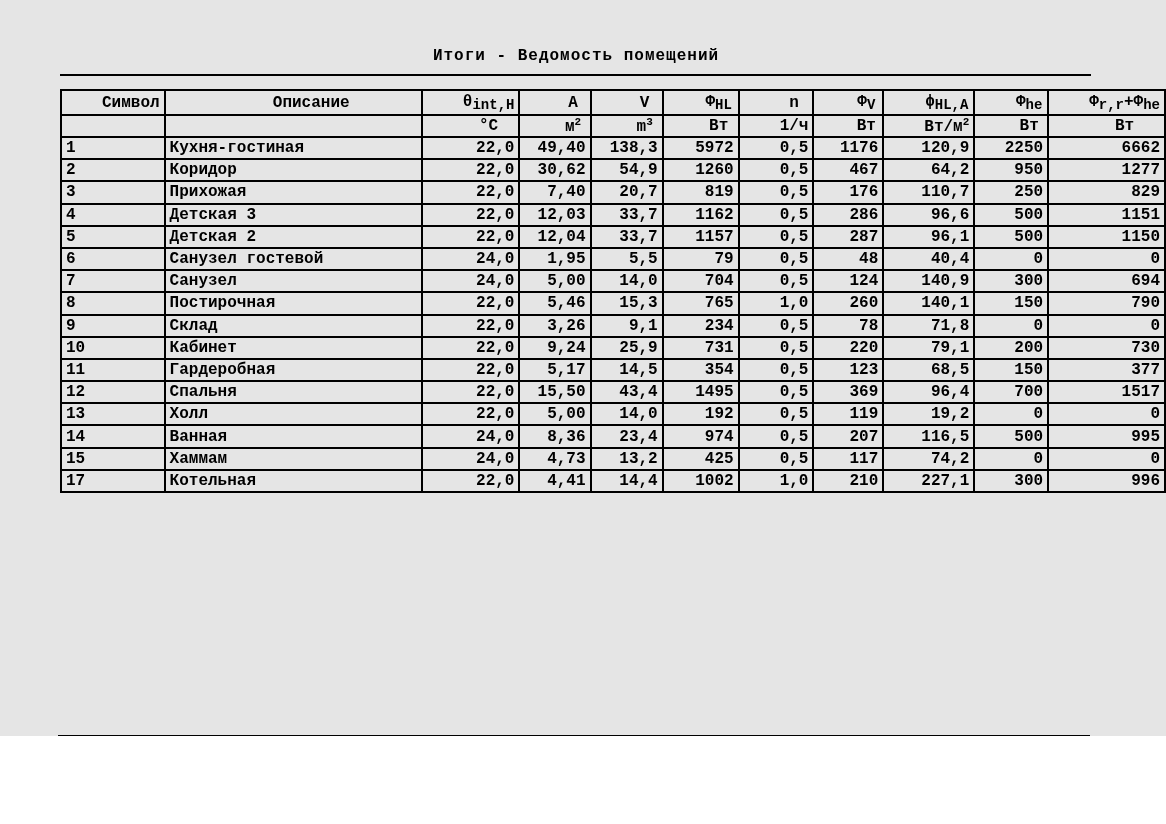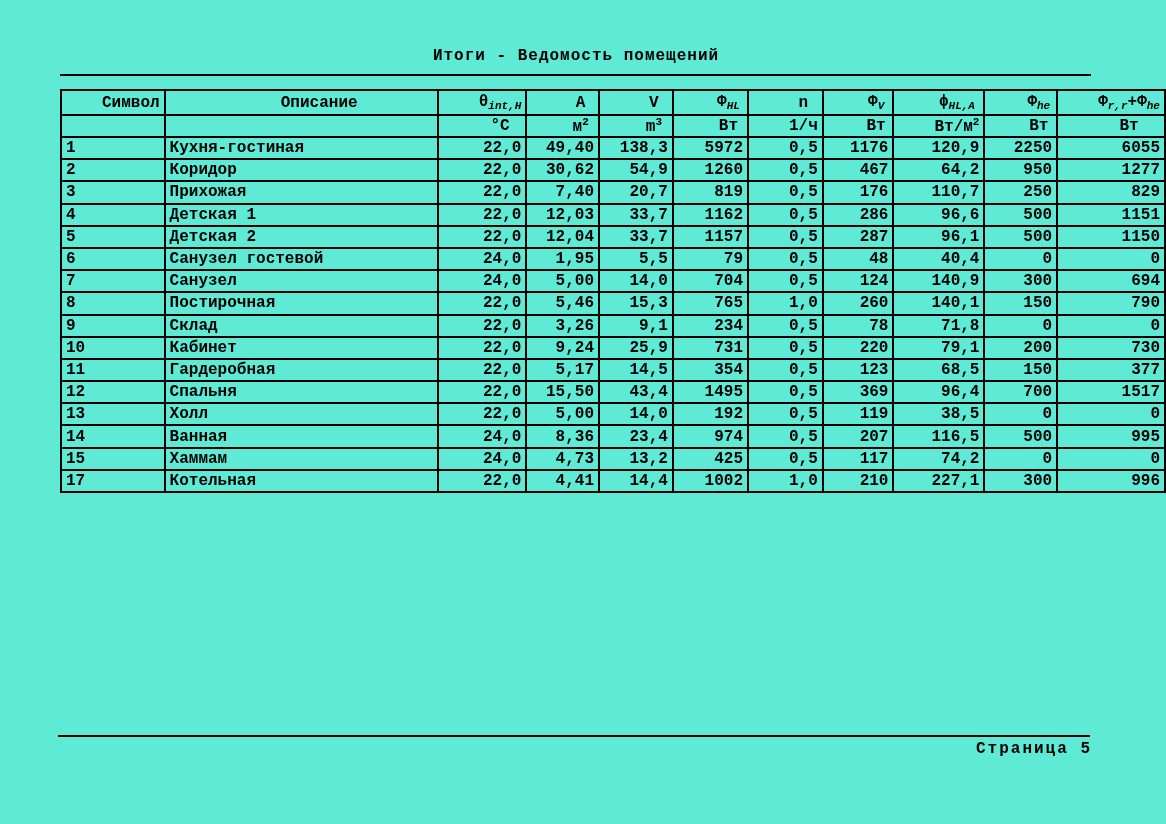--- a/index.html
+++ b/index.html
@@ -1,20 +1,20 @@
 <!DOCTYPE html>
 <html><head>
 <meta charset="utf-8">
 <style>
   html,body{margin:0;padding:0;background:#ffffff;}
   .page{
     position:relative;
     width:1166px;
-    height:824px;
-    background:#5eead4;
+    height:736px;
+    background:#e5e5e5;
     color:#000000;
     font-family:"Liberation Mono","DejaVu Sans Mono",monospace;
     font-weight:700;
     overflow:hidden;
   }
   .title{
     position:absolute;
     top:47px;
     left:60px;
     width:1032px;
@@ -47,21 +47,21 @@
     white-space:nowrap;
     overflow:hidden;
     vertical-align:middle;
   }
   table.rooms th{text-align:center;padding-left:40px;}
   tr.hrow1 th{height:23px;}
   tr.hrow2 th{height:20px;}
   tbody tr{height:22.2px;}
   td.al{text-align:left;}
   td.ar{text-align:right;}
-  .sub{font-size:11px;vertical-align:-3px;letter-spacing:0;font-style:italic;}
+  .sub{font-size:14px;vertical-align:-3px;letter-spacing:0;}
   .sup{font-size:11px;vertical-align:6px;letter-spacing:0;}
   .bottom-rule{
     position:absolute;
     top:735px;
     left:58px;
     width:1032px;
     height:2px;
     background:#000000;
   }
   .footer{
@@ -129,21 +129,21 @@
           <td class="al">1</td>
           <td class="al">Кухня-гостиная</td>
           <td class="ar">22,0</td>
           <td class="ar">49,40</td>
           <td class="ar">138,3</td>
           <td class="ar">5972</td>
           <td class="ar">0,5</td>
           <td class="ar">1176</td>
           <td class="ar">120,9</td>
           <td class="ar">2250</td>
-          <td class="ar">6055</td>
+          <td class="ar">6662</td>
         </tr>
         <tr>
           <td class="al">2</td>
           <td class="al">Коридор</td>
           <td class="ar">22,0</td>
           <td class="ar">30,62</td>
           <td class="ar">54,9</td>
           <td class="ar">1260</td>
           <td class="ar">0,5</td>
           <td class="ar">467</td>
@@ -159,21 +159,21 @@
           <td class="ar">20,7</td>
           <td class="ar">819</td>
           <td class="ar">0,5</td>
           <td class="ar">176</td>
           <td class="ar">110,7</td>
           <td class="ar">250</td>
           <td class="ar">829</td>
         </tr>
         <tr>
           <td class="al">4</td>
-          <td class="al">Детская 1</td>
+          <td class="al">Детская 3</td>
           <td class="ar">22,0</td>
           <td class="ar">12,03</td>
           <td class="ar">33,7</td>
           <td class="ar">1162</td>
           <td class="ar">0,5</td>
           <td class="ar">286</td>
           <td class="ar">96,6</td>
           <td class="ar">500</td>
           <td class="ar">1151</td>
         </tr>
@@ -283,21 +283,21 @@
         </tr>
         <tr>
           <td class="al">13</td>
           <td class="al">Холл</td>
           <td class="ar">22,0</td>
           <td class="ar">5,00</td>
           <td class="ar">14,0</td>
           <td class="ar">192</td>
           <td class="ar">0,5</td>
           <td class="ar">119</td>
-          <td class="ar">38,5</td>
+          <td class="ar">19,2</td>
           <td class="ar">0</td>
           <td class="ar">0</td>
         </tr>
         <tr>
           <td class="al">14</td>
           <td class="al">Ванная</td>
           <td class="ar">24,0</td>
           <td class="ar">8,36</td>
           <td class="ar">23,4</td>
           <td class="ar">974</td>

